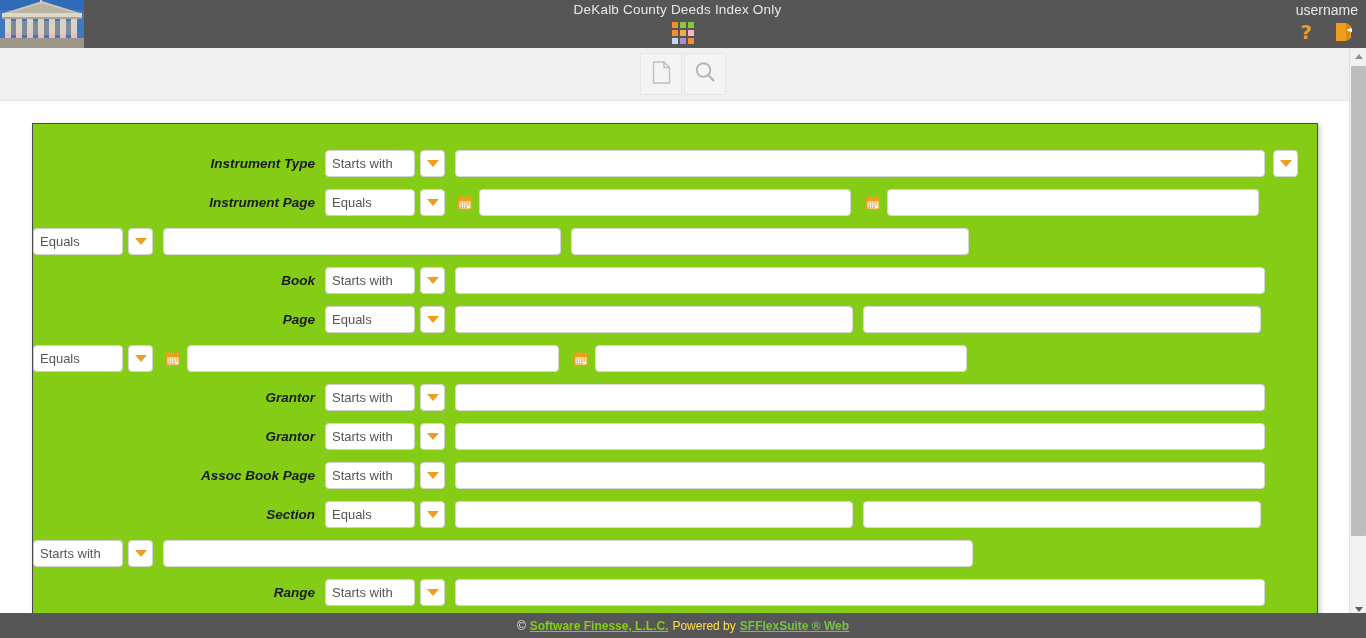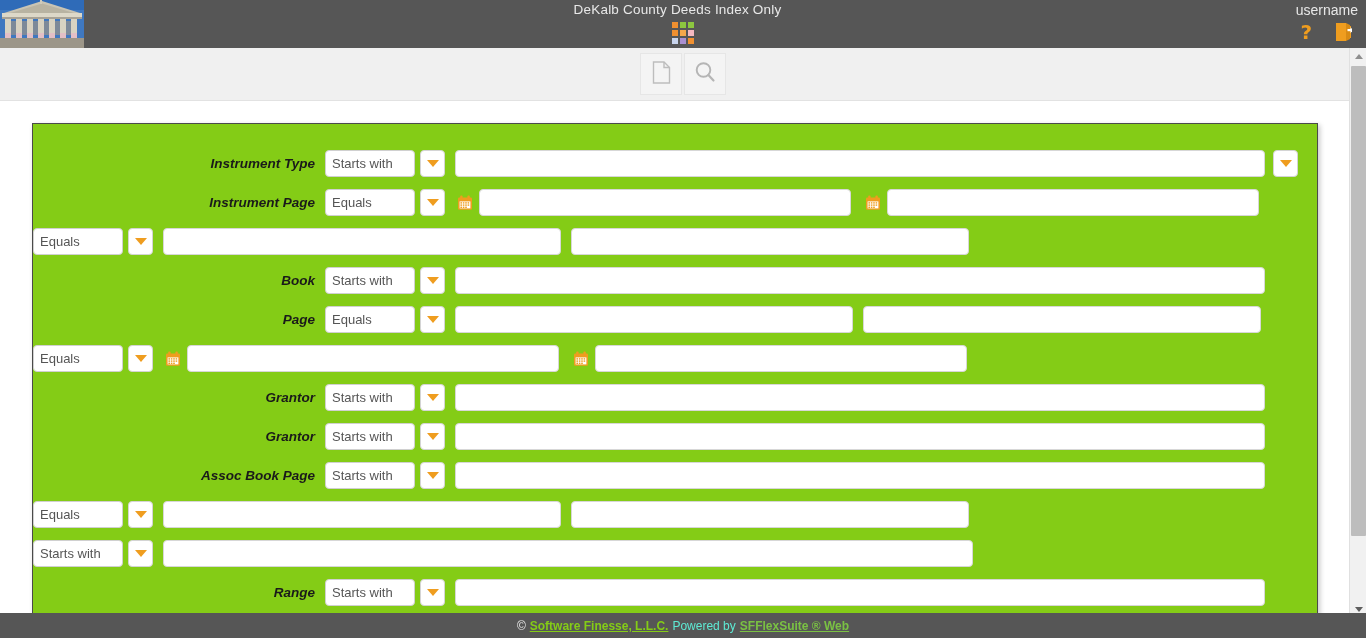--- a/index.html
+++ b/index.html
@@ -262,21 +262,21 @@
     text-decoration: underline;
     font-weight: bold;
     cursor: pointer;
   }
   .lnk-green {
     color: #7ac143;
     text-decoration: underline;
     font-weight: bold;
     cursor: pointer;
   }
-  .pw { color: #5eead4; }
+  .pw { color: #fde047; }
 </style>
 </head>
 <body>
 
 <div class="header">
 
   <div class="courthouse">
     <svg width="84" height="48" viewBox="0 0 84 48">
       <rect x="0" y="0" width="84" height="48" fill="#3f78c0"></rect>
       <rect x="0" y="0" width="84" height="10" fill="#2f6bb8"></rect>
@@ -534,20 +534,21 @@
       <div class="row">
         <div class="label">Assoc Book Page</div>
         <div class="op-select">Starts with</div>
         <div class="op-arrow">
             <span class="tri"></span>
           </div>
         <input class="txt" style="width: 810px;" value="">
       </div>
 
       <div class="row">
+        <div class="label">Section</div>
         <div class="op-select">Equals</div>
         <div class="op-arrow">
             <span class="tri"></span>
           </div>
         <input class="txt w-half" value="" style="">
         <input class="txt w-half" value="" style="">
       </div>
 
       <div class="row">
         <div class="op-select">Starts with</div>

